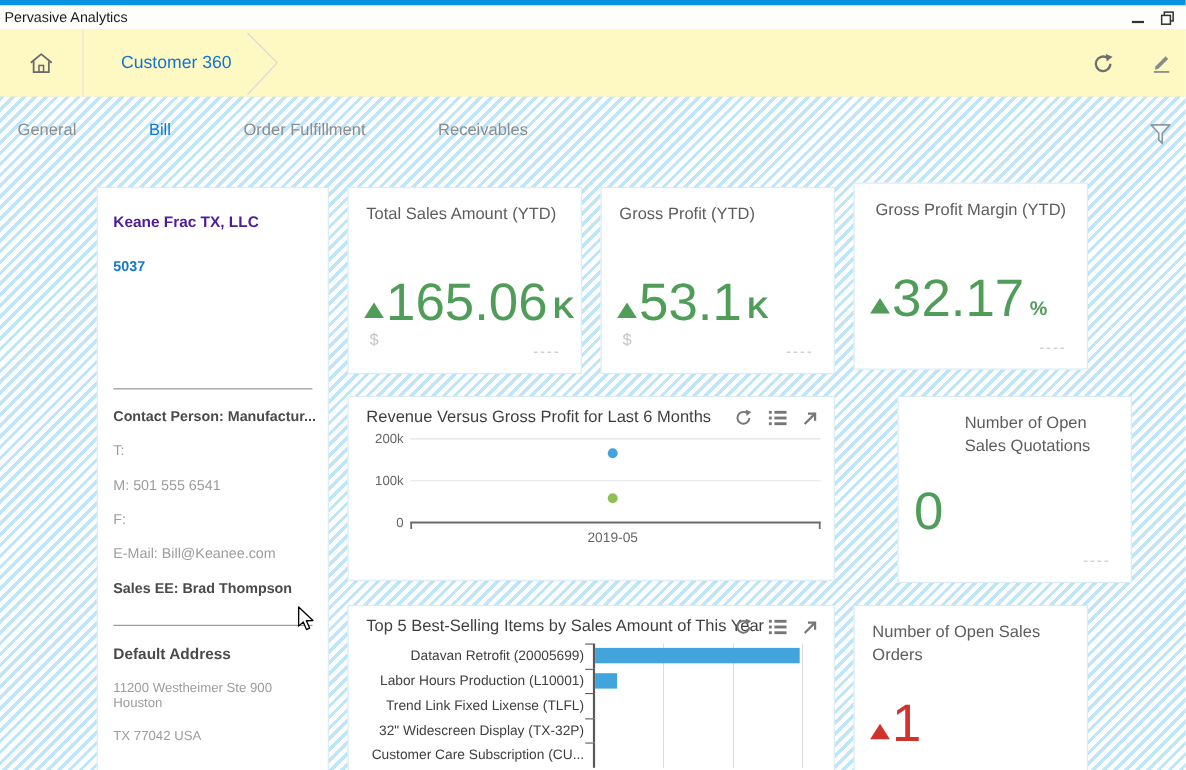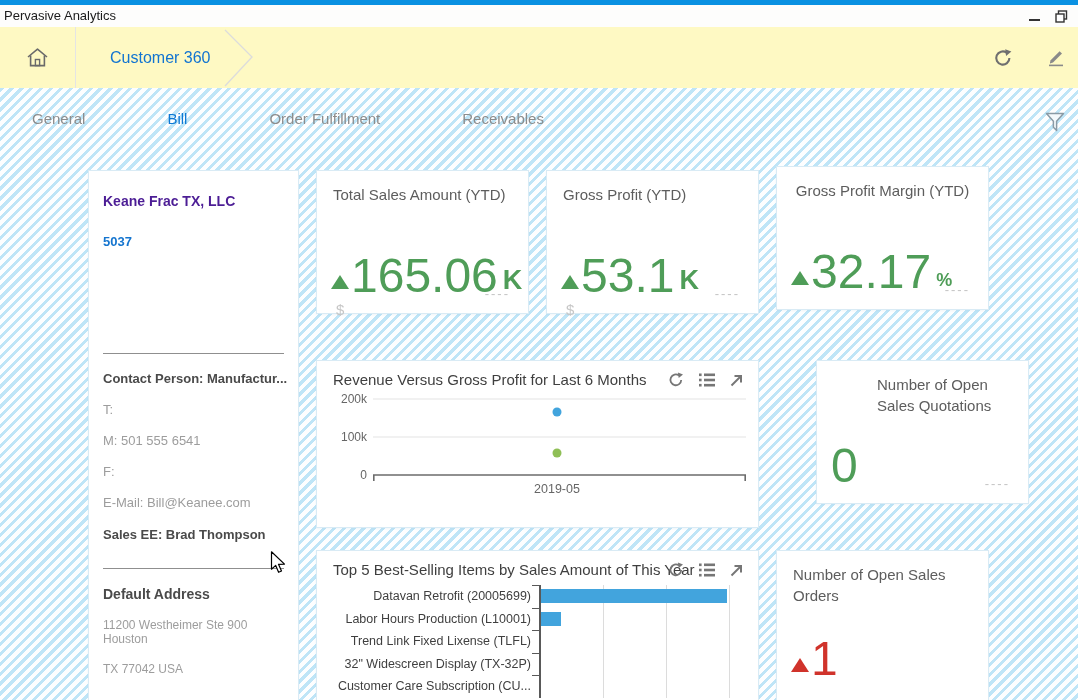--- a/index.html
+++ b/index.html
@@ -21,39 +21,39 @@
   .breadcrumb{position:absolute;left:110px;top:0;height:61px;display:flex;align-items:center;font-size:16px;color:#1174d1;cursor:pointer;}
   .crumb-chevron{position:absolute;left:224px;top:0;}
   .header-icons{position:absolute;right:12px;top:0;height:61px;display:flex;align-items:center;gap:32px;}
   
   .content-bg{
     position:absolute;left:0;top:88px;width:1078px;height:612px;
     background:repeating-linear-gradient(135deg,#bfe5f7 0px,#bfe5f7 3px,#fdfeff 3px,#fdfeff 7px);
   }
   
   .tabs{position:absolute;left:16px;top:108px;display:flex;gap:66px;font-size:15px;}
-  .tab{color:#8c8c8c;cursor:pointer;padding:2px 0;margin-left:16px;}
+  .tab{color:#8c8c8c;cursor:pointer;padding:2px 0;}
   .tab.active{color:#0c78d4;}
   .filter-btn{position:absolute;right:12px;top:111px;cursor:pointer;}
   
   .card{position:absolute;background:#ffffff;border:1px solid #d9ebf5;box-sizing:border-box;box-shadow:0 1px 2px rgba(120,170,200,.10);}
   .card.clickable{cursor:pointer;}
   
   .cust-card{left:88px;top:170px;width:211px;height:545px;padding:14px 14px 0 14px;}
   .cust-name{color:#4c1d95;font-weight:bold;font-size:14px;margin:8px 0 0 0;}
   .cust-num{color:#1575cf;font-weight:bold;font-size:13px;margin:25px 0 0 0;}
   .cust-card hr{border:none;border-top:1px solid #8f8f8f;margin:0;}
   .hr1{margin-top:104px !important;}
   .hr2{margin-top:26px !important;}
   .c-bold{color:#4a4a4a;font-weight:bold;font-size:13px;margin:17px 0 0 0;white-space:nowrap;}
   .c-gray{color:#9d9d9d;font-size:13px;margin:16px 0 0 0;}
   .addr-title{color:#4a4a4a;font-weight:bold;font-size:14px;margin:17px 0 0 0;}
   .addr{color:#9d9d9d;font-size:12px;margin:16px 0 0 0;}
   
-  .kpi{width:213px;height:144px;}
+  .kpi{width:213px;height:170px;}
   .kpi-title{padding:13px 16px 0 16px;font-size:15px;line-height:1.42;color:#5d5d5d;}
   .kpi-value{position:absolute;left:14px;top:82px;display:flex;align-items:flex-end;}
   .tri{width:0;height:0;border-left:9px solid transparent;border-right:9px solid transparent;border-bottom:14px solid #4f9d58;margin:0 2px 10px 0;}
   .tri.red{border-bottom-color:#d0332b;}
   .num{font-size:48px;line-height:0.95;color:#4f9d58;}
   .num.red{color:#d0332b;}
   .suffix{font-size:27px;font-weight:bold;color:#4f9d58;margin:0 0 3px 5px;}
   .suffix.pct{font-size:18px;margin-bottom:4px;}
   .unit{position:absolute;left:5px;top:48px;font-size:15px;color:#c6c6c6;}
   .kpi-footer{position:absolute;right:18px;bottom:12px;color:#c4c4c4;font-size:13px;letter-spacing:2px;}

